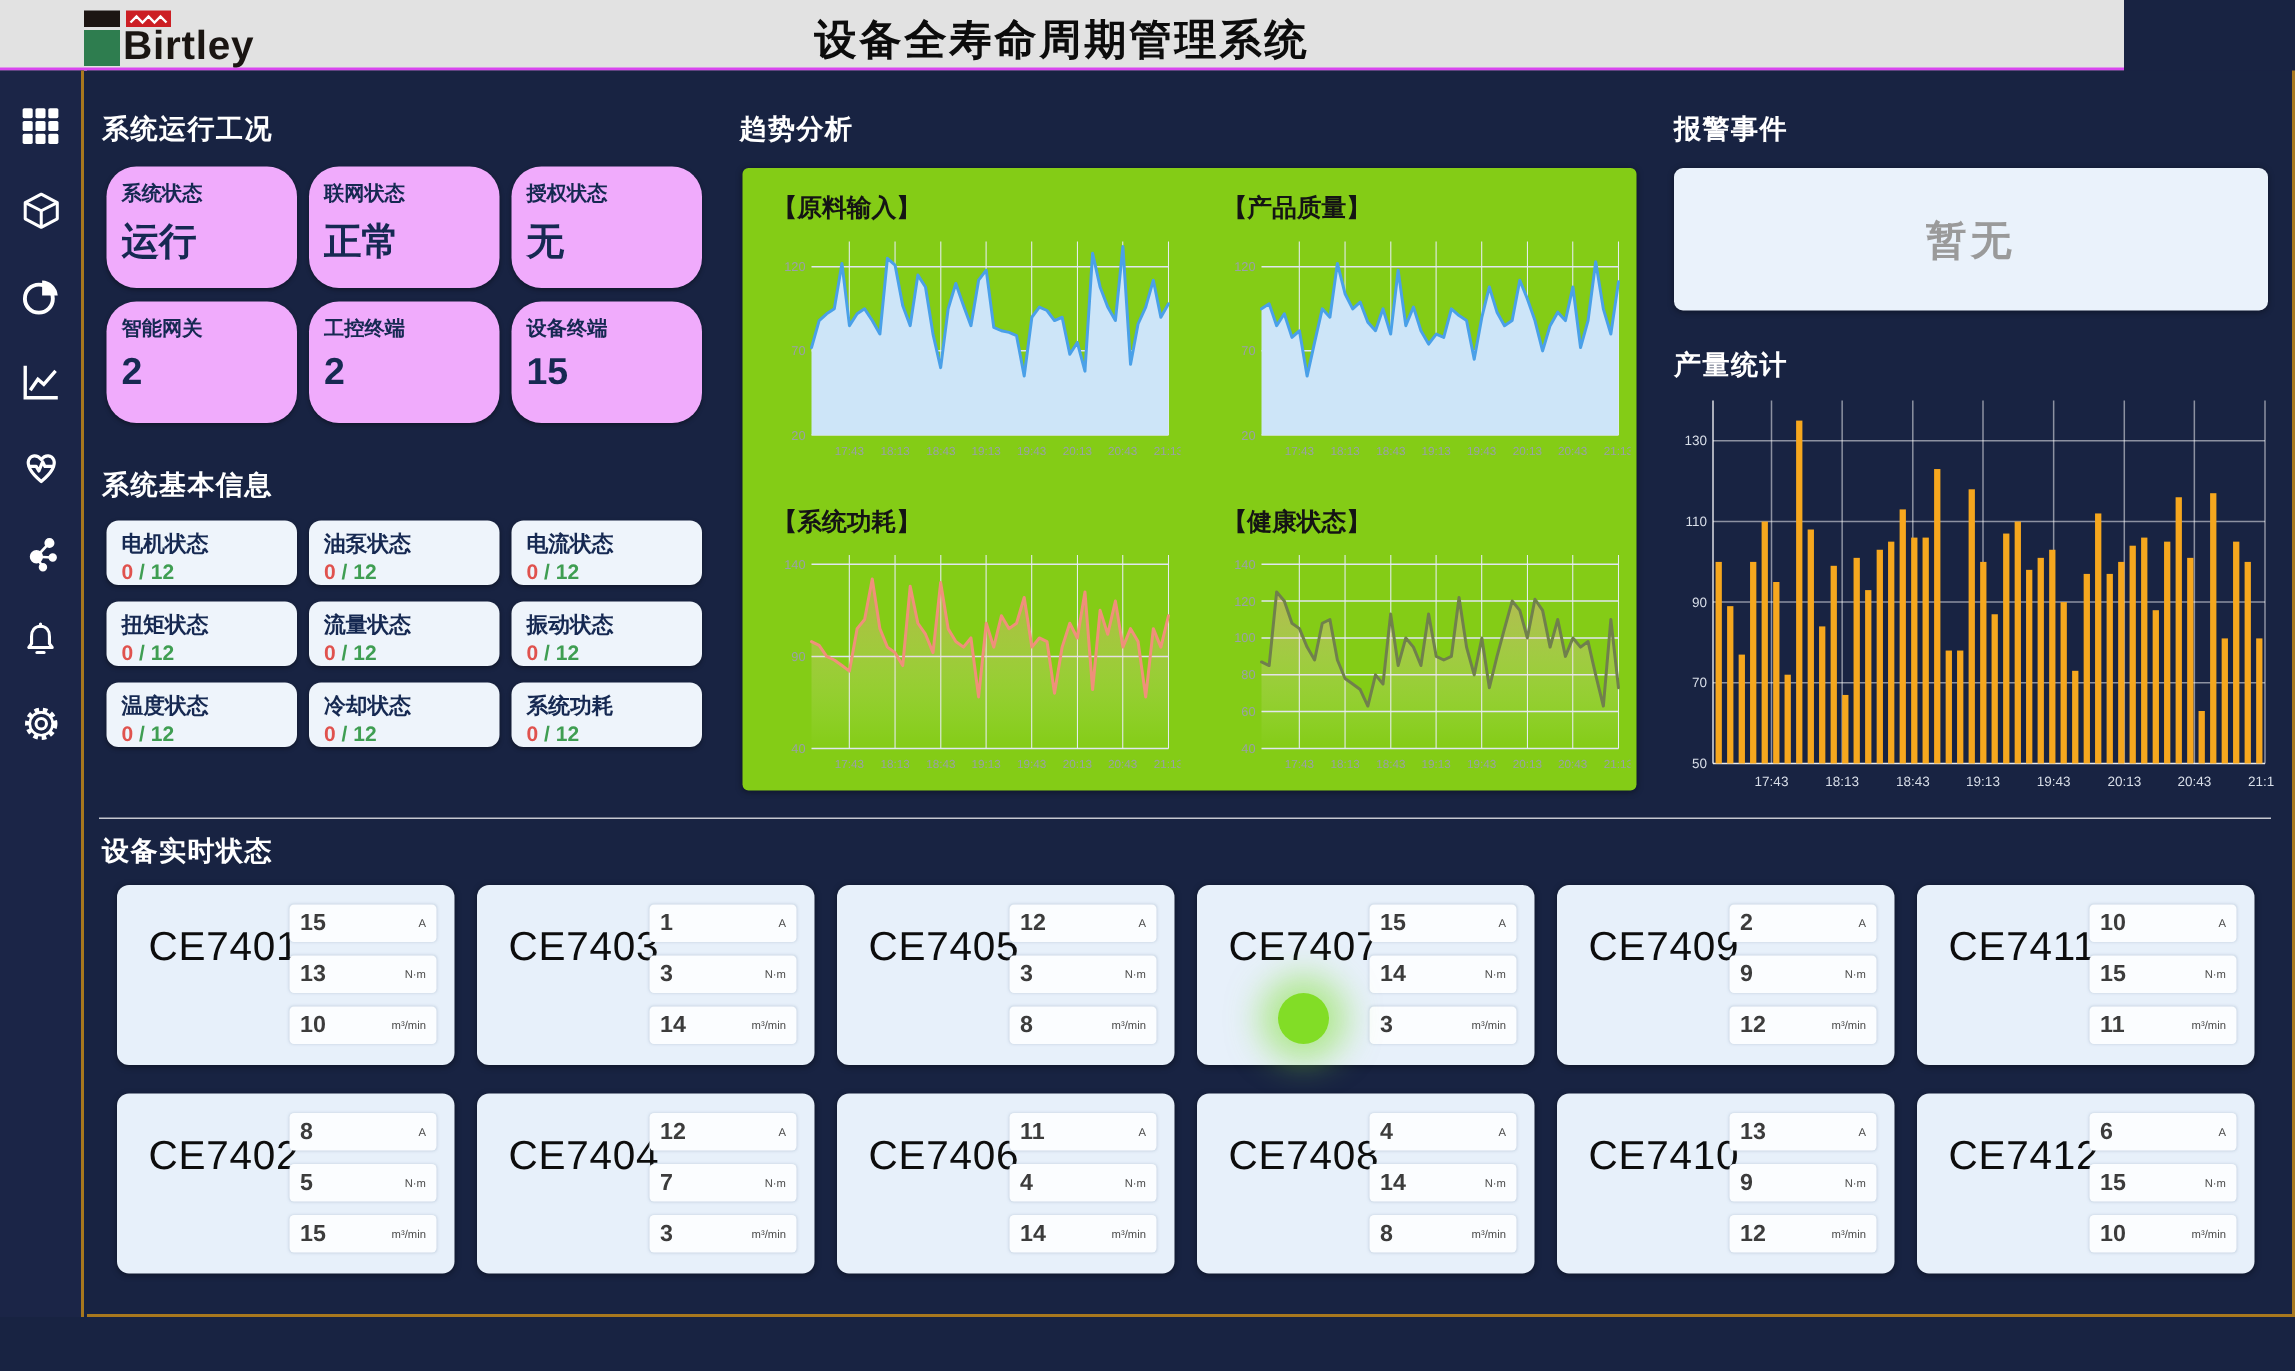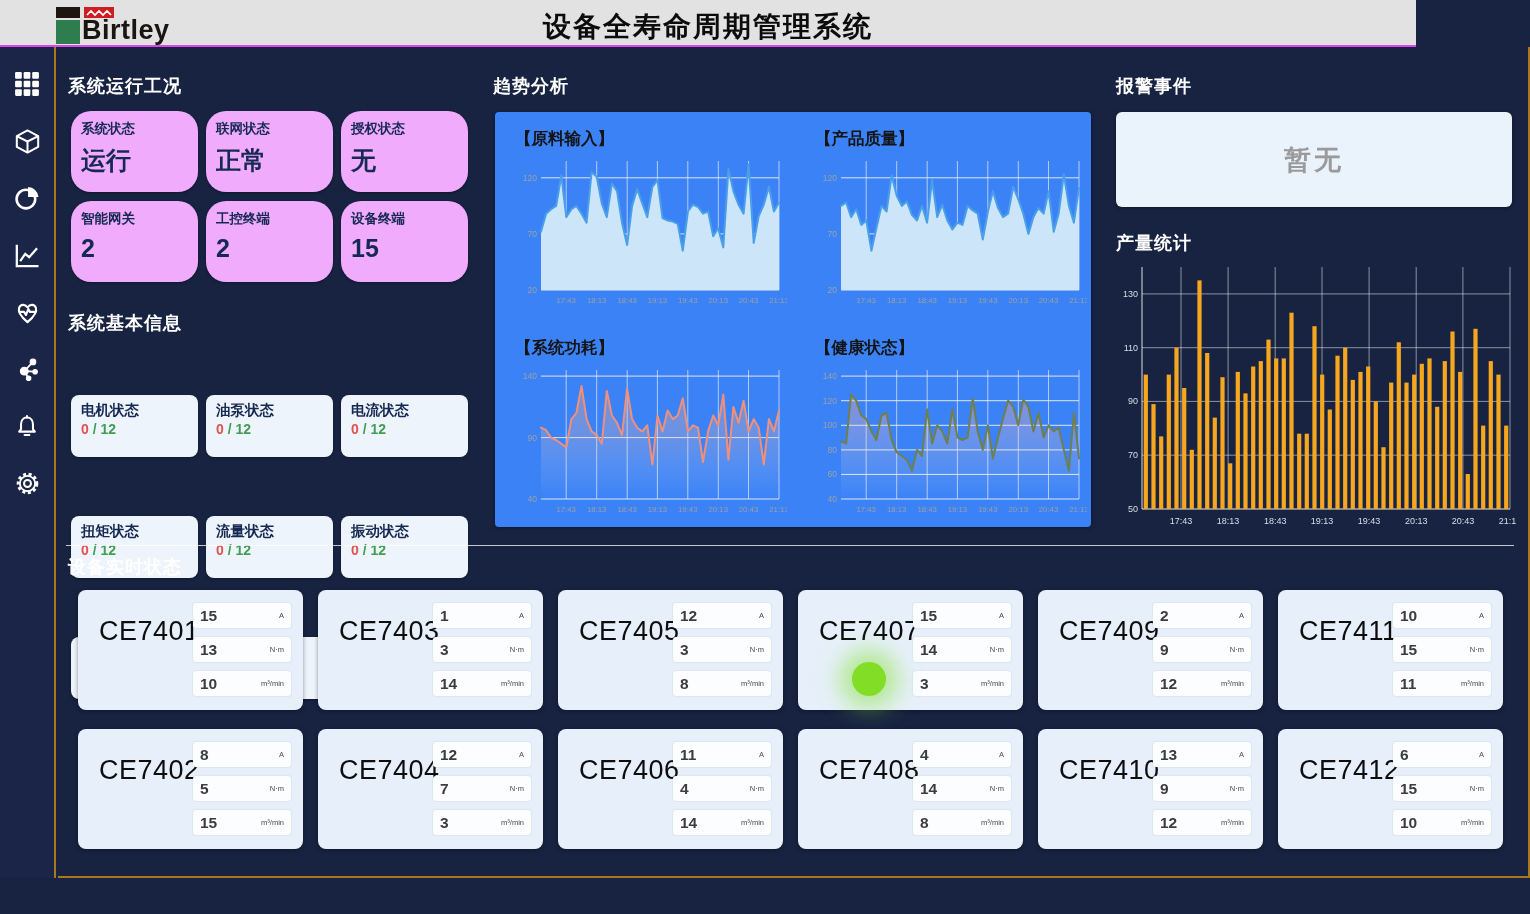--- a/index.html
+++ b/index.html
@@ -27,28 +27,28 @@
   .section-title { position:absolute; font-size:18px; font-weight:bold; color:#ffffff; letter-spacing:1px; }
 
   
   #run-grid { position:absolute; left:13px; top:64px; width:400px; display:grid; grid-template-columns:repeat(3,127px); gap:9px 8px; }
   .rs-card { height:81px; background:#f0abfc; border-radius:20px; padding:9px 10px; box-shadow:0 1px 3px rgba(0,0,0,.35); }
   .rs-label { font-size:13.5px; font-weight:bold; color:#162952; }
   .rs-value { text-align:left; margin-top:6px; font-size:25px; font-weight:bold; color:#162952; }
 
   
   #basic-grid { position:absolute; left:13px; top:300px; width:400px; display:grid; grid-template-columns:repeat(3,127px); gap:11px 8px; }
-  .bi-card { height:62px; background:#eef4fb; border-radius:8px; padding:6px 10px; box-shadow:0 1px 3px rgba(0,0,0,.35);margin-top:48px; }
+  .bi-card { height:43px; background:#eef4fb; border-radius:8px; padding:6px 10px; box-shadow:0 1px 3px rgba(0,0,0,.35); }
   .bi-label { font-size:14.5px; font-weight:bold; color:#162952; }
   .bi-counts { font-size:14px; font-weight:bold; margin-top:1px; }
   .bi-count { color:#e0524e; }
   .bi-total { color:#3f9e52; }
 
   
-  #trend-panel { position:absolute; left:437px; top:65px; width:596px; height:415px; background:#3b82f6; border-radius:4px; padding:16px 20px 0 20px; display:grid; grid-template-columns:272px 272px; column-gap:28px; row-gap:18px; box-shadow:0 1px 4px rgba(0,0,0,.4); }
+  #trend-panel { position:absolute; left:437px; top:65px; width:596px; height:415px; background:#84cc16; border-radius:4px; padding:16px 20px 0 20px; display:grid; grid-template-columns:272px 272px; column-gap:28px; row-gap:18px; box-shadow:0 1px 4px rgba(0,0,0,.4); }
   .chart-cell { width:272px; }
   .chart-title { font-size:16.5px; font-weight:bold; color:#141414; margin-bottom:3px; }
 
   
   #alarm-filters { position:absolute; left:1058px; top:36px; width:395px; text-align:right; }
   .alarm-filter { font-size:12.5px; color:#f2f4f8; margin-left:12px; cursor:pointer; }
   .alarm-filter.active { color:#f2f20c; font-weight:bold; }
   #alarm-empty { position:absolute; left:1058px; top:65px; width:396px; height:95px; background:#eaf2fb; border-radius:6px; display:flex; align-items:center; justify-content:center; box-shadow:0 1px 4px rgba(0,0,0,.4); }
   #alarm-empty-text { font-size:27px; font-weight:bold; color:#9a9a9a; letter-spacing:3px; }
 

